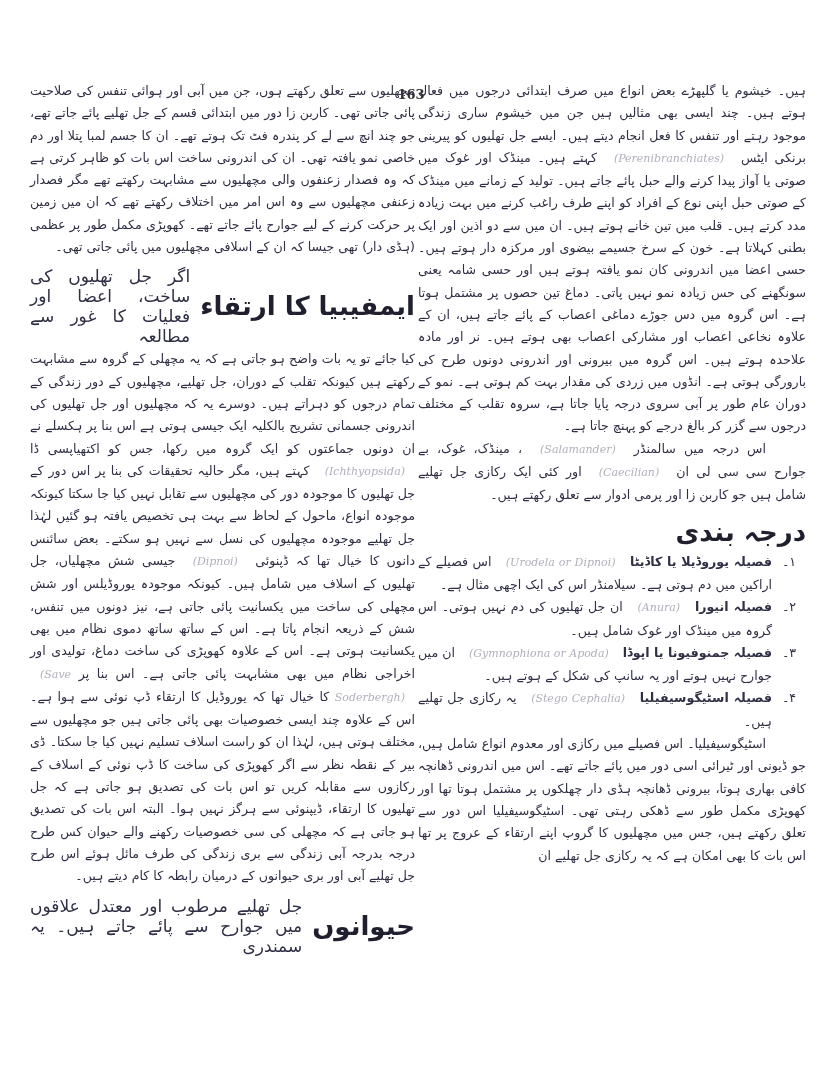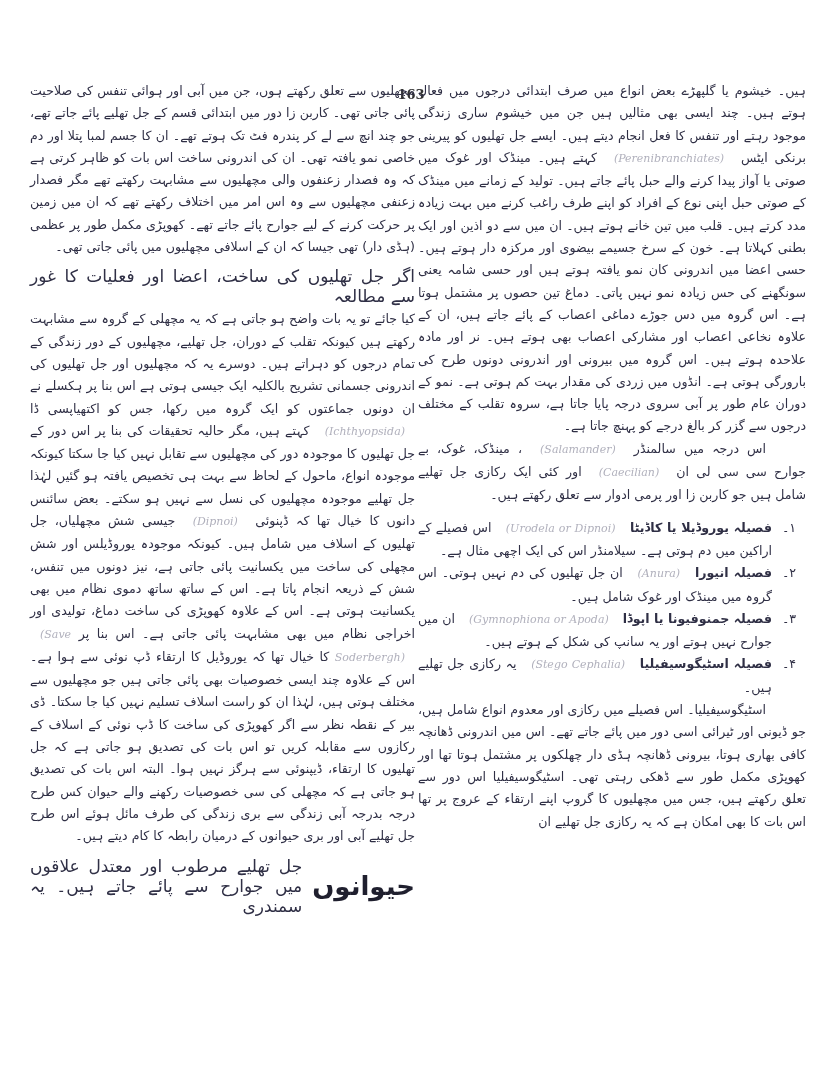--- a/index.html
+++ b/index.html
@@ -37,20 +37,21 @@
   </p>
   <p class="para" style="text-indent: 40px;">
     <span>اس درجہ میں سالمنڈر</span>
     <span class="latin">(Salamander)</span>
     <span>، مینڈک، غوک، بے جوارح سی سی لی ان</span>
     <span class="latin">(Caecilian)</span>
     <span>اور کئی ایک رکازی جل تھلیے شامل ہیں جو کاربن زا اور پرمی ادوار سے تعلق رکھتے ہیں۔</span>
   </p>
 
   <div class="section">
+    <div class="section-title">درجہ بندی</div>
   </div>
 
   <ul class="list">
     <li class="list-item">
       <span class="list-num">۱۔</span>
       <span class="list-body">
         <span class="list-head">فصیلہ یوروڈیلا یا کاڈیٹا</span>
         <span class="latin">(Urodela or Dipnoi)</span>
         <span>اس فصیلے کے اراکین میں دم ہوتی ہے۔ سیلامنڈر اس کی ایک اچھی مثال ہے۔</span>
       </span>
@@ -81,20 +82,21 @@
     </li>
   </ul>
 
   <p class="para" style="text-indent: 40px;">اسٹیگوسیفیلیا۔ اس فصیلے میں رکازی اور معدوم انواع شامل ہیں، جو ڈیونی اور ٹیرائی اسی دور میں پائے جاتے تھے۔ اس میں اندرونی ڈھانچہ کافی بھاری ہوتا، بیرونی ڈھانچہ ہڈی دار چھلکوں پر مشتمل ہوتا تھا اور کھوپڑی مکمل طور سے ڈھکی رہتی تھی۔ اسٹیگوسیفیلیا اس دور سے تعلق رکھتے ہیں، جس میں مچھلیوں کا گروپ اپنے ارتقاء کے عروج پر تھا اس بات کا بھی امکان ہے کہ یہ رکازی جل تھلیے ان</p>
 </div>
 
 <div class="col col-left">
   <p class="para">مچھلیوں سے تعلق رکھتے ہوں، جن میں آبی اور ہوائی تنفس کی صلاحیت پائی جاتی تھی۔ کاربن زا دور میں ابتدائی قسم کے جل تھلیے پائے جاتے تھے، جو چند انچ سے لے کر پندرہ فٹ تک ہوتے تھے۔ ان کا جسم لمبا پتلا اور دم خاصی نمو یافتہ تھی۔ ان کی اندرونی ساخت اس بات کو ظاہر کرتی ہے کہ وہ فصدار زعنفوں والی مچھلیوں سے مشابہت رکھتے تھے مگر فصدار زعنفی مچھلیوں سے وہ اس امر میں اختلاف رکھتے تھے کہ ان میں زمین پر حرکت کرنے کے لیے جوارح پائے جاتے تھے۔ کھوپڑی مکمل طور پر عظمی (ہڈی دار) تھی جیسا کہ ان کے اسلافی مچھلیوں میں پائی جاتی تھی۔</p>
 
   <div class="section">
+    <div class="section-title">ایمفیبیا کا ارتقاء</div>
     <div class="section-lead">اگر جل تھلیوں کی ساخت، اعضا اور فعلیات کا غور سے مطالعہ</div>
   </div>
   <p class="para">
     <span>کیا جائے تو یہ بات واضح ہو جاتی ہے کہ یہ مچھلی کے گروہ سے مشابہت رکھتے ہیں کیونکہ تقلب کے دوران، جل تھلیے، مچھلیوں کے دور زندگی کے تمام درجوں کو دہراتے ہیں۔ دوسرے یہ کہ مچھلیوں اور جل تھلیوں کی اندرونی جسمانی تشریح بالکلیہ ایک جیسی ہوتی ہے اس بنا پر ہکسلے نے ان دونوں جماعتوں کو ایک گروہ میں رکھا، جس کو اکتھیاپسی ڈا</span>
     <span class="latin">(Ichthyopsida)</span>
     <span>کہتے ہیں، مگر حالیہ تحقیقات کی بنا پر اس دور کے جل تھلیوں کا موجودہ دور کی مچھلیوں سے تقابل نہیں کیا جا سکتا کیونکہ موجودہ انواع، ماحول کے لحاظ سے بہت ہی تخصیص یافتہ ہو گئیں لہٰذا جل تھلیے موجودہ مچھلیوں کی نسل سے نہیں ہو سکتے۔ بعض سائنس دانوں کا خیال تھا کہ ڈپنوئی</span>
     <span class="latin">(Dipnoi)</span>
     <span>جیسی شش مچھلیاں، جل تھلیوں کے اسلاف میں شامل ہیں۔ کیونکہ موجودہ یوروڈیلس اور شش مچھلی کی ساخت میں یکسانیت پائی جاتی ہے، نیز دونوں میں تنفس، شش کے ذریعہ انجام پاتا ہے۔ اس کے ساتھ ساتھ دموی نظام میں بھی یکسانیت ہوتی ہے۔ اس کے علاوہ کھوپڑی کی ساخت دماغ، تولیدی اور اخراجی نظام میں بھی مشابہت پائی جاتی ہے۔ اس بنا پر</span>
     <span class="latin">(Save Soderbergh)</span>
     <span>کا خیال تھا کہ یوروڈیل کا ارتقاء ڈپ نوئی سے ہوا ہے۔ اس کے علاوہ چند ایسی خصوصیات بھی پائی جاتی ہیں جو مچھلیوں سے مختلف ہوتی ہیں، لہٰذا ان کو راست اسلاف تسلیم نہیں کیا جا سکتا۔ ڈی بیر کے نقطہ نظر سے اگر کھوپڑی کی ساخت کا ڈپ نوئی کے اسلاف کے رکازوں سے مقابلہ کریں تو اس بات کی تصدیق ہو جاتی ہے کہ جل تھلیوں کا ارتقاء، ڈیپنوئی سے ہرگز نہیں ہوا۔ البتہ اس بات کی تصدیق ہو جاتی ہے کہ مچھلی کی سی خصوصیات رکھنے والے حیوان کس طرح درجہ بدرجہ آبی زندگی سے بری زندگی کی طرف مائل ہوئے اس طرح جل تھلیے آبی اور بری حیوانوں کے درمیان رابطہ کا کام دیتے ہیں۔</span>

